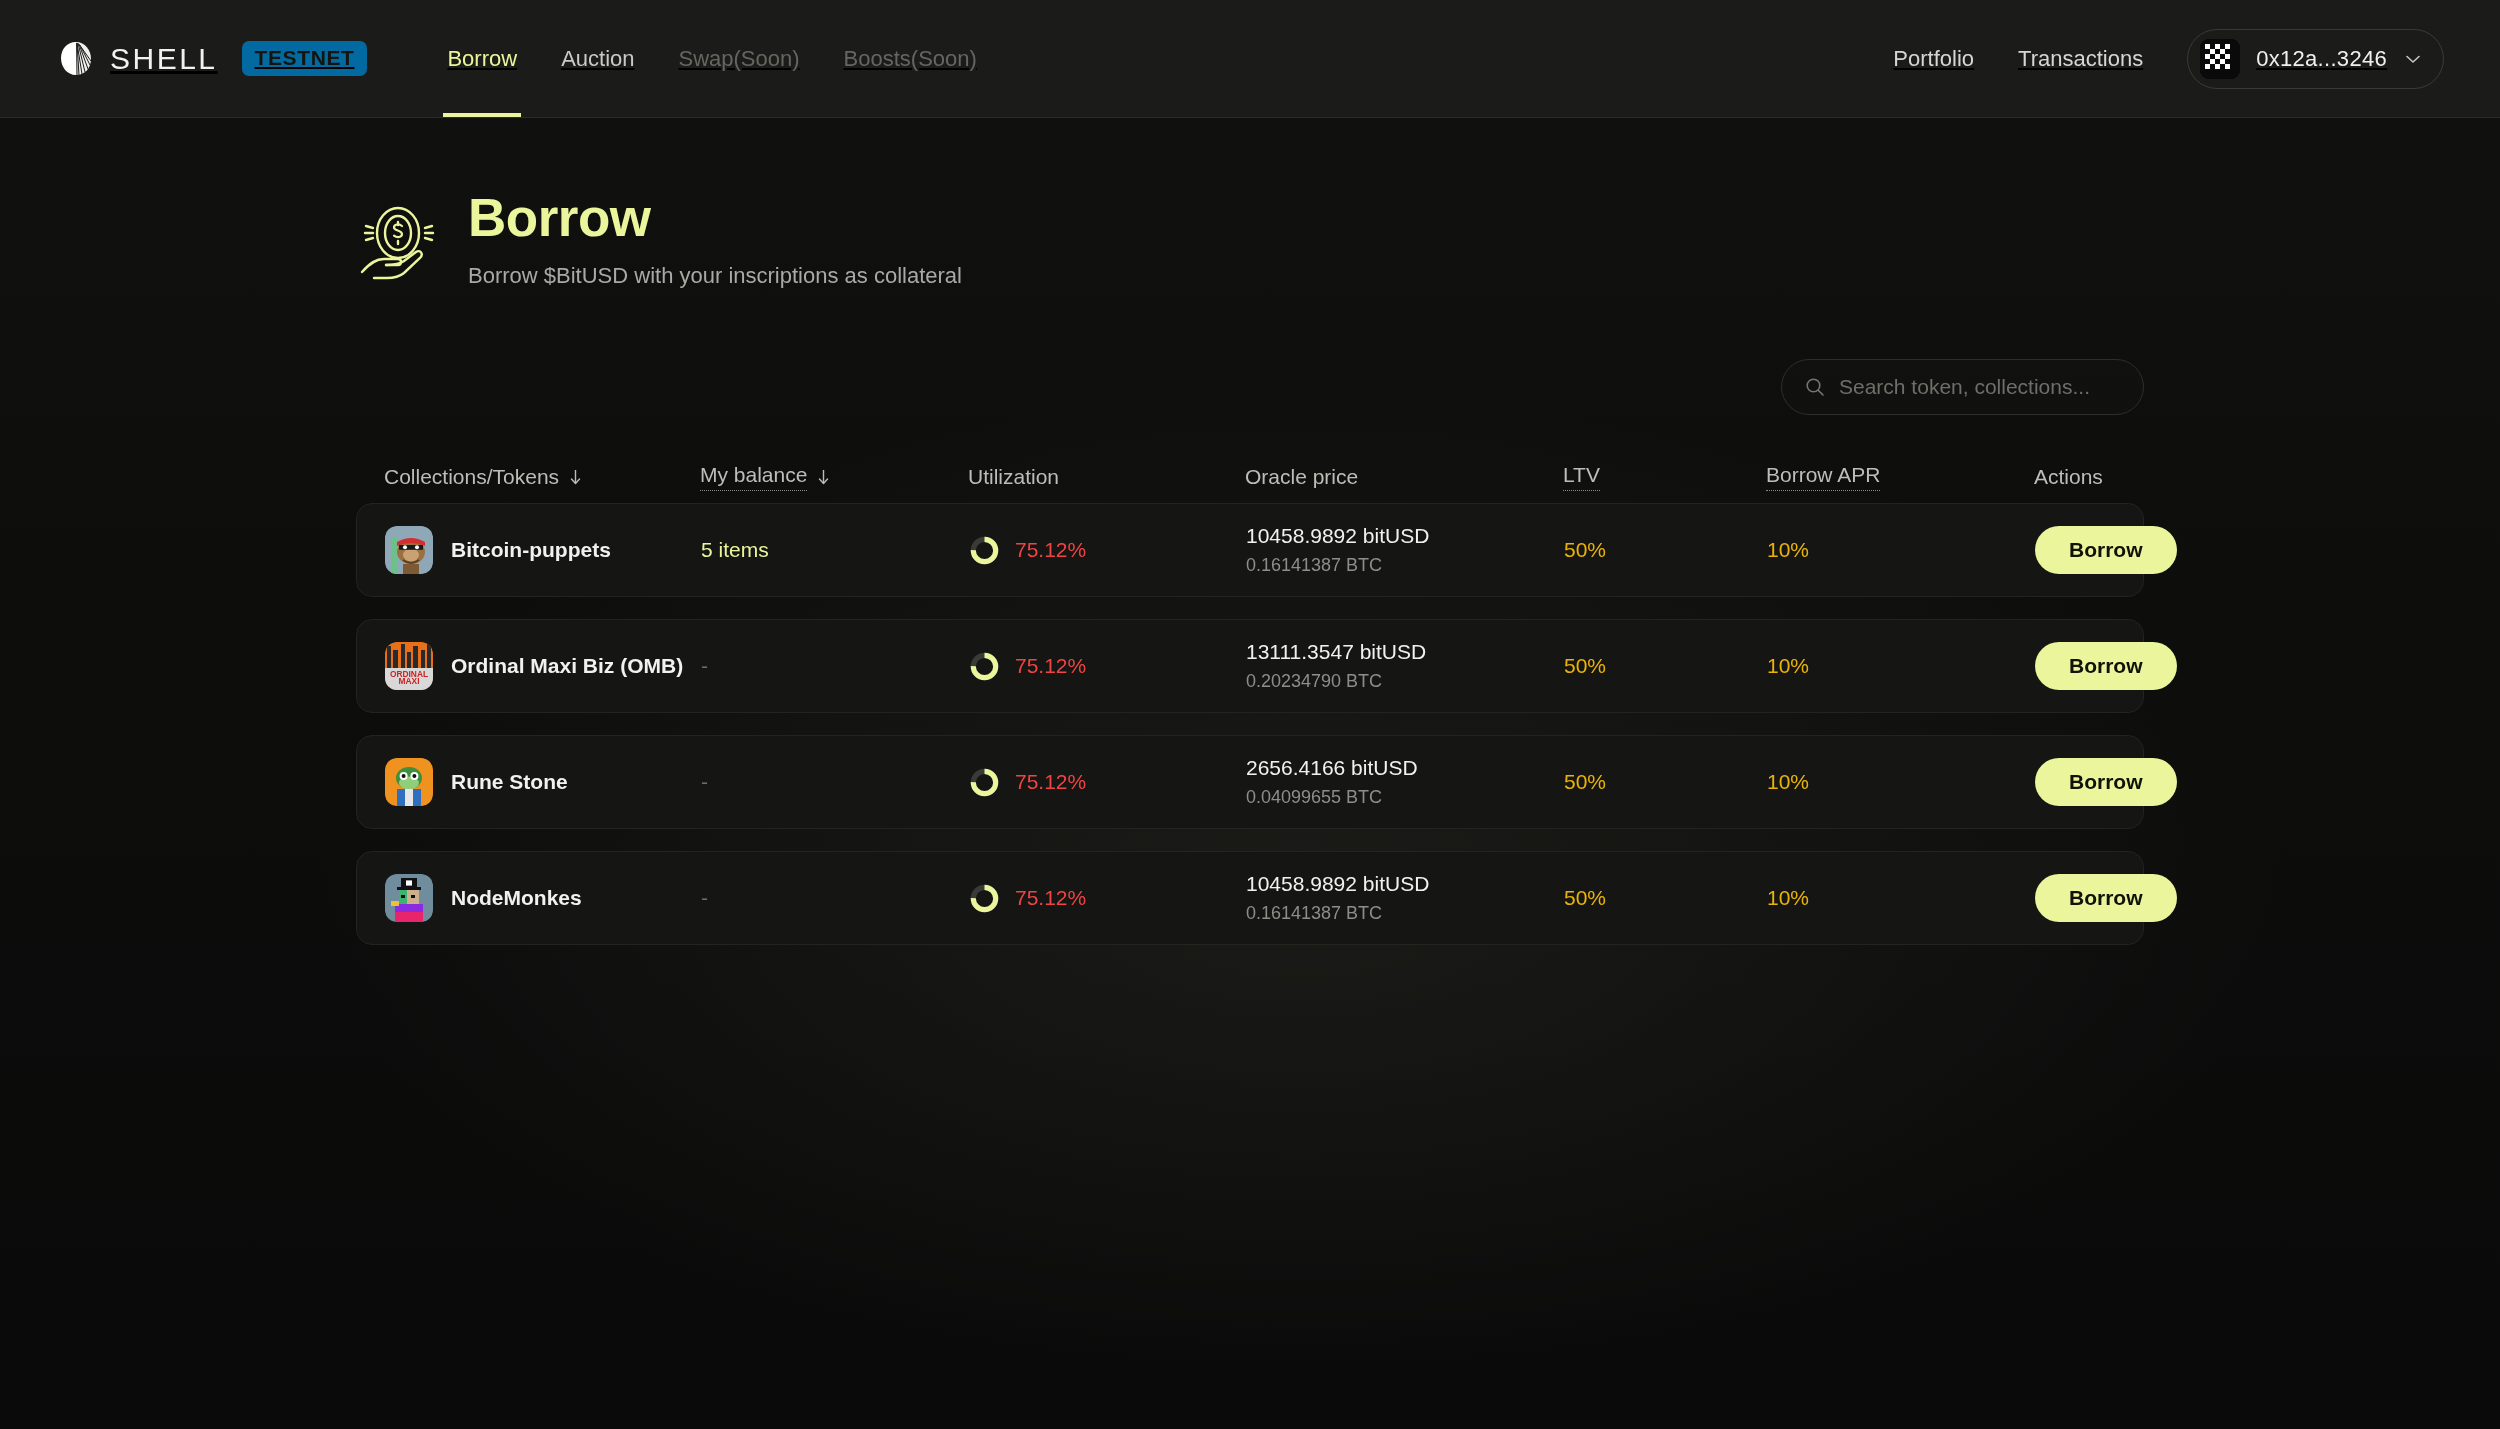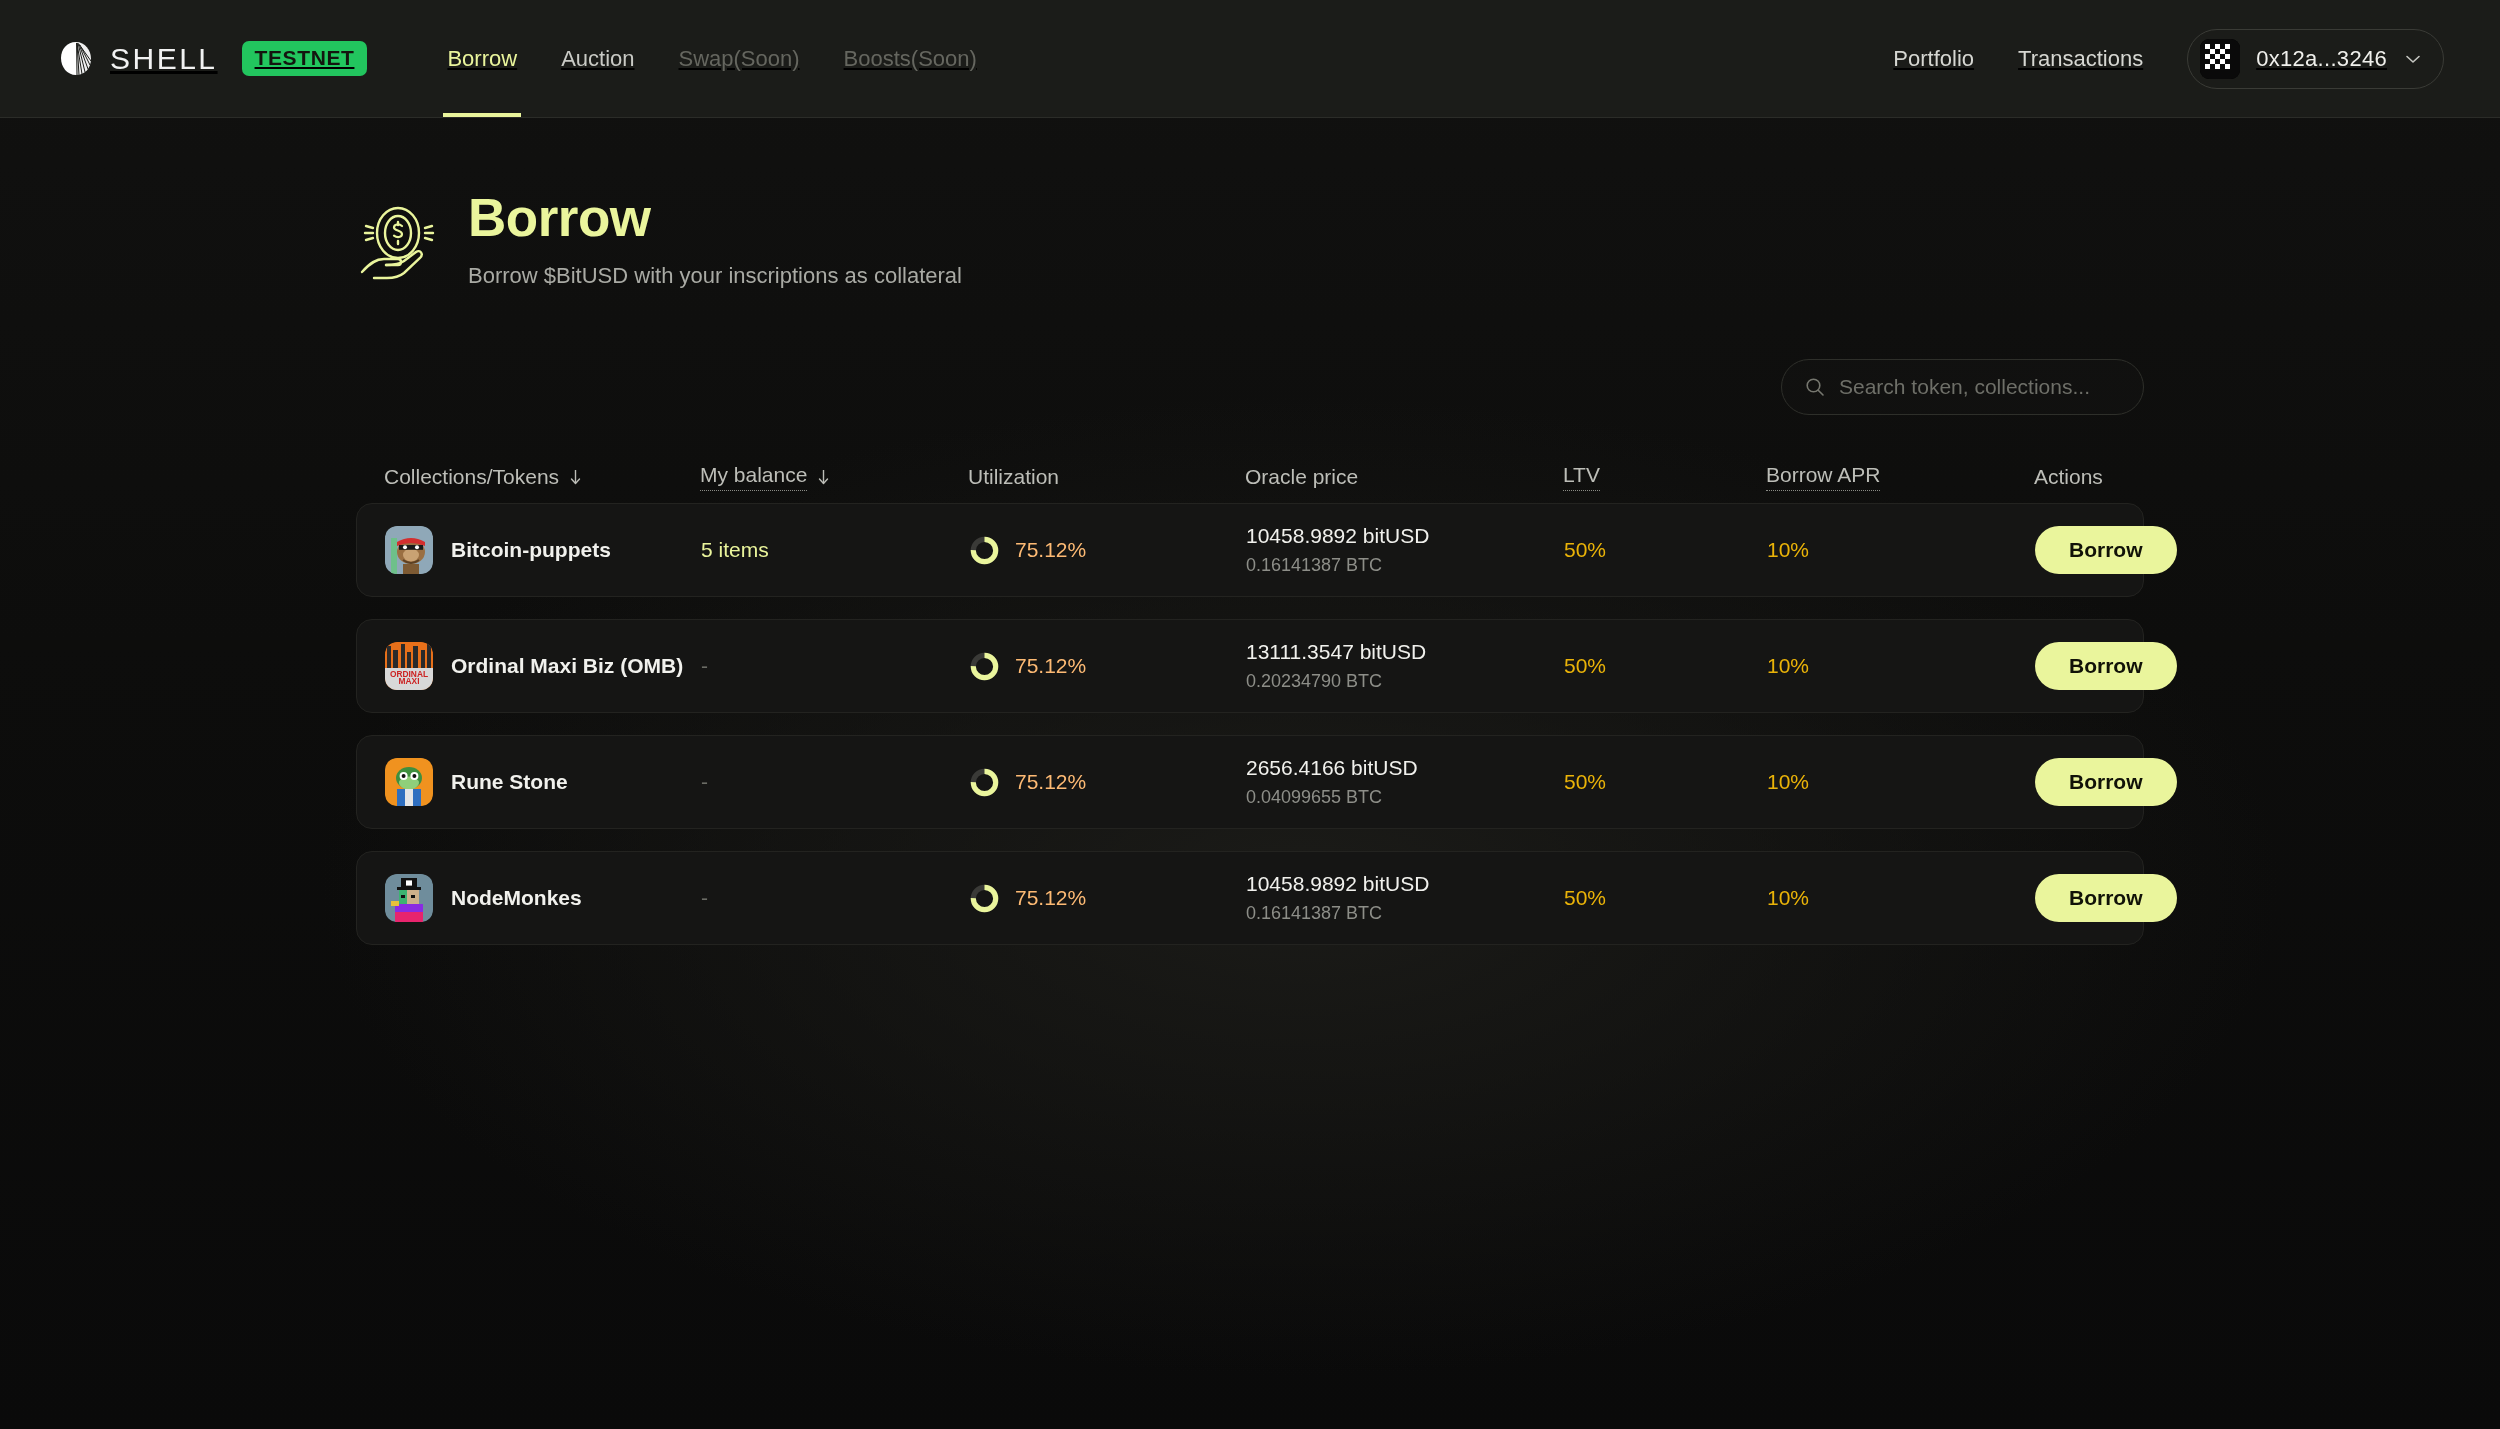--- a/index.html
+++ b/index.html
@@ -28,21 +28,21 @@
     padding:0 56px;
     text-decoration:underline;
   }
   .brand { display:flex; align-items:center; gap:14px; margin-right:58px; }
   .logo-mark { width:40px; height:40px; flex:none; }
   .logo-word {
     font-size:30px; letter-spacing:2.5px; font-weight:400;
     color:#f2f2f2;
   }
   .testnet-badge {
-    background:#22c55e; color:#14150f;
+    background:#0369a1; color:#14150f;
     font-size:21px; font-weight:700; letter-spacing:.6px;
     padding:5px 13px 6px; border-radius:7px;
     margin-left:10px;
   }
   .nav { display:flex; align-items:center; gap:0; height:100%; }
   .nav-item {
     position:relative; height:100%;
     display:flex; align-items:center;
     padding:0 22px;
     font-size:22px; color:#c9cac5;
@@ -149,21 +149,21 @@
     width:48px; height:48px; border-radius:12px; flex:none;
     display:block; overflow:hidden;
   }
   .nm { font-size:21px; color:#f1f1ed; font-weight:700; line-height:1.28; }
 
   .c-balance { font-size:21px; color:#eaf59c; }
   .c-balance.empty { color:#6b6c65; }
 
   .c-util { display:flex; align-items:center; gap:15px; }
   .donut { width:31px; height:31px; flex:none; }
-  .util-val { font-size:21px; color:#fdba74; }
+  .util-val { font-size:21px; color:#ef4444; }
 
   .c-oracle .o-main { font-size:21px; color:#f1f1ed; }
   .c-oracle .o-sub { font-size:18px; color:#8d8e88; margin-top:7px; }
 
   .c-ltv, .c-apr { font-size:21px; color:#eab308; }
 
   .c-actions { display:flex; justify-content:flex-end; padding-right:32px; }
   .borrow-btn {
     background:#eaf59c; color:#111208;
     font-family:inherit; font-size:21px; font-weight:700;

